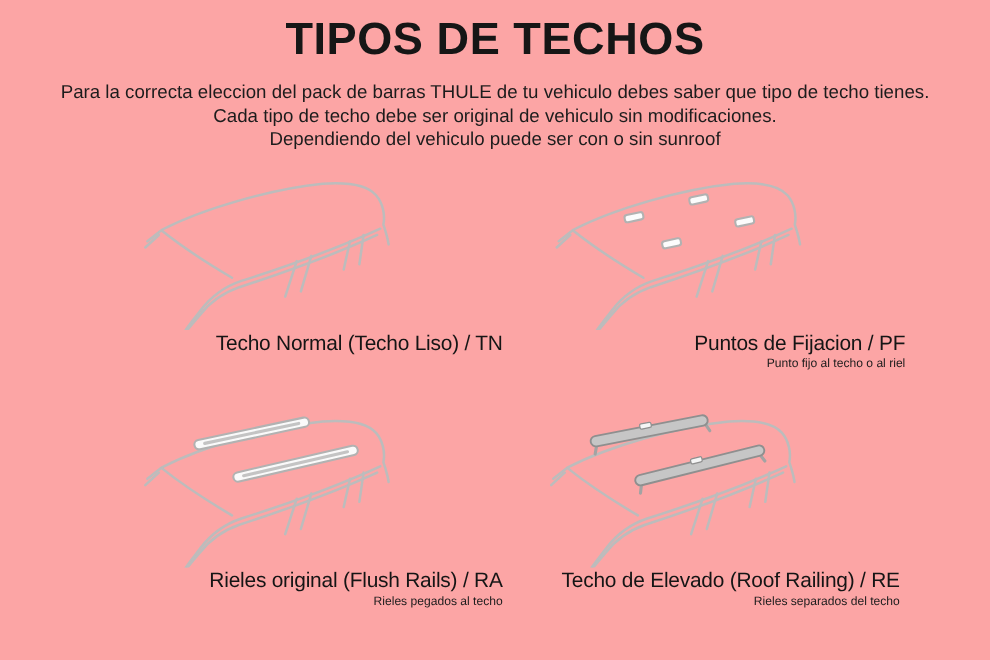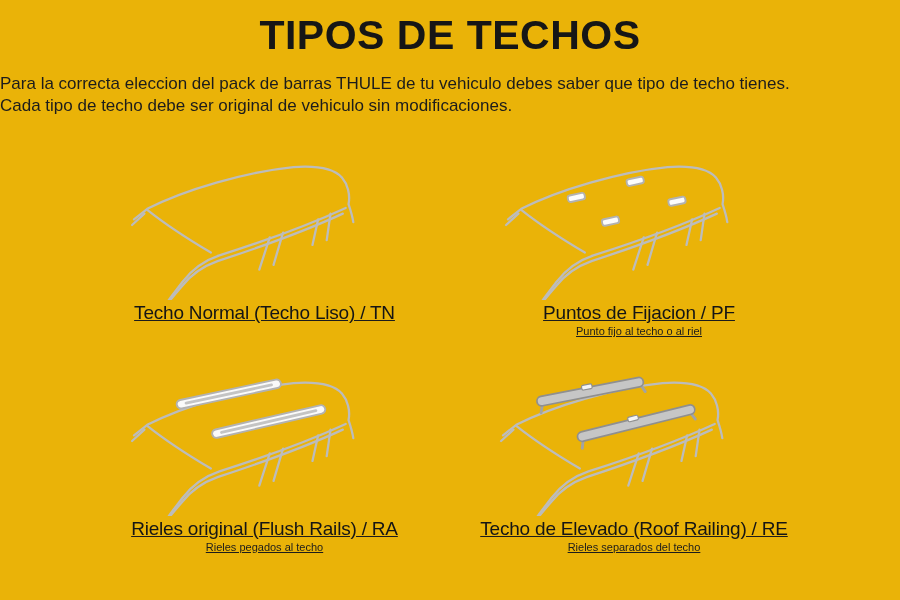--- a/index.html
+++ b/index.html
@@ -4,35 +4,35 @@
 <style>
   html, body { margin:0; padding:0; }
   body {
     width:900px; height:600px;
     background:#ffffff;
     font-family:"Liberation Sans", sans-serif;
     color:#1c1c1c;
     position:relative;
     overflow:hidden;
   }
-  .page { position:absolute; inset:0; background:#eab308; }
+  .page { position:absolute; inset:0; background:#fca5a5; }
 
   .title {
     position:absolute; top:12px; left:0; width:900px;
     margin:0; text-align:center;
     font-size:41px; font-weight:700; letter-spacing:0.5px;
     color:#161616;
   }
   .intro {
     position:absolute; top:73px; left:0; width:900px;
-    text-align:left; font-size:17px; line-height:21.5px;
+    text-align:center; font-size:17px; line-height:21.5px;
     color:#1c1c1c;
   }
 
-  .quad { position:absolute; text-align:center;text-decoration:underline; }
+  .quad { position:absolute; text-align:right; }
   #q1 { left:72px;  top:150px; width:385px; }
   #q2 { left:455px; top:150px; width:368px; }
   #q3 { left:72px;  top:366px; width:385px; }
   #q4 { left:450px; top:366px; width:368px; }
 
   figure { margin:0; }
   svg.roof { width:320px; height:150px; display:block; margin:0 auto; }
 
   .caption {
     font-size:19px; letter-spacing:-0.2px; margin-top:2px;
@@ -79,20 +79,21 @@
         <path d="M229,67 L225,95"></path>
       </g>
     </defs>
   </svg>
 
   <h1 class="title">TIPOS DE TECHOS</h1>
 
   <div class="intro">
     <div>Para la correcta eleccion del pack de barras THULE de tu vehiculo debes saber que tipo de techo tienes.</div>
     <div>Cada tipo de techo debe ser original de vehiculo sin modificaciones.</div>
+    <div>Dependiendo del vehiculo puede ser con o sin sunroof</div>
   </div>
 
   <figure class="quad" id="q1">
     <svg class="roof" viewBox="0 0 320 158">
       <use href="#roofBase"></use>
     </svg>
     <figcaption class="caption">Techo Normal (Techo Liso) / TN</figcaption>
 
   </figure>
 

